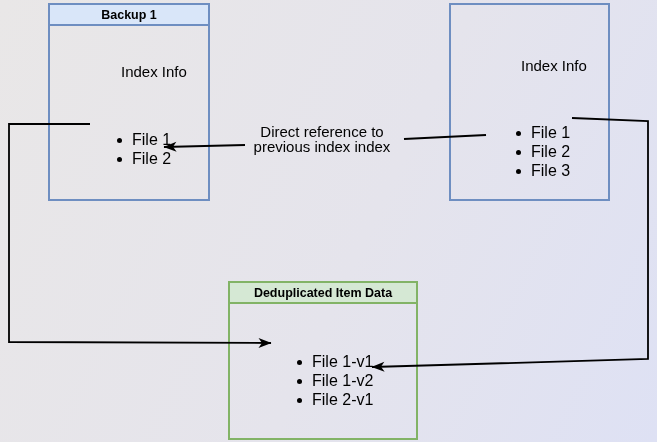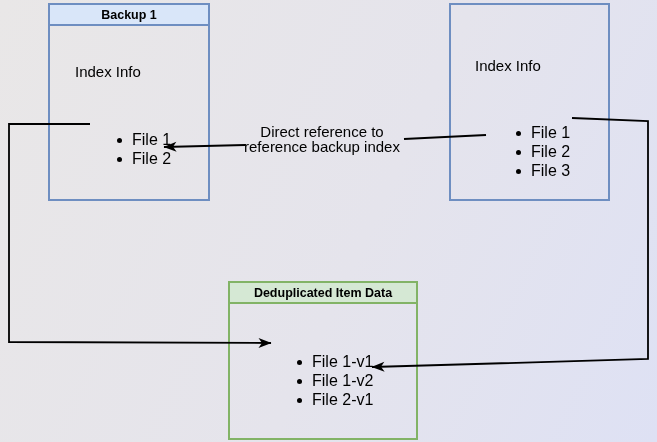--- a/index.html
+++ b/index.html
@@ -27,21 +27,21 @@
     display: flex;
     align-items: center;
     justify-content: center;
     font-weight: bold;
     font-size: 12.5px;
     border-bottom: 2px solid;
   }
   .blue  .box-header { background: #d9e6f9; border-color: #6e8ec1; }
   .green .box-header { background: #d5e8d4; border-color: #82b366; }
 
-  .info-label { position: absolute; font-size: 15px; white-space: nowrap; }
+  .info-label { position: absolute; font-size: 15px; white-space: nowrap; margin-left: 46px; }
 
   .file-list {
     position: absolute;
     list-style: none;
     margin: 16px;
     padding: 0;
     font-size: 16px;
   }
   .file-list li {
     position: relative;
@@ -122,21 +122,21 @@
     </div>
     <ul class="file-list" id="dedup-files">
       <li>File 1-v1</li>
       <li>File 1-v2</li>
       <li>File 2-v1</li>
     </ul>
   </div>
 
   <div class="annotation">
     <div>Direct reference to</div>
-    <div>reference backup index</div>
+    <div>previous index index</div>
   </div>
 
   <svg class="arrows-layer" viewBox="0 0 657 442" xmlns="http://www.w3.org/2000/svg">
     <defs>
       <marker id="ah" markerUnits="userSpaceOnUse" markerWidth="16" markerHeight="12" refX="13.5" refY="6" orient="auto">
         <path d="M1,1 L14,6 L1,11 L4.5,6 Z" fill="#000"></path>
       </marker>
     </defs>
 
     <polyline points="90,124 9,124 9,342 271,343" fill="none" stroke="#000" stroke-width="1.8" marker-end="url(#ah)"></polyline>

